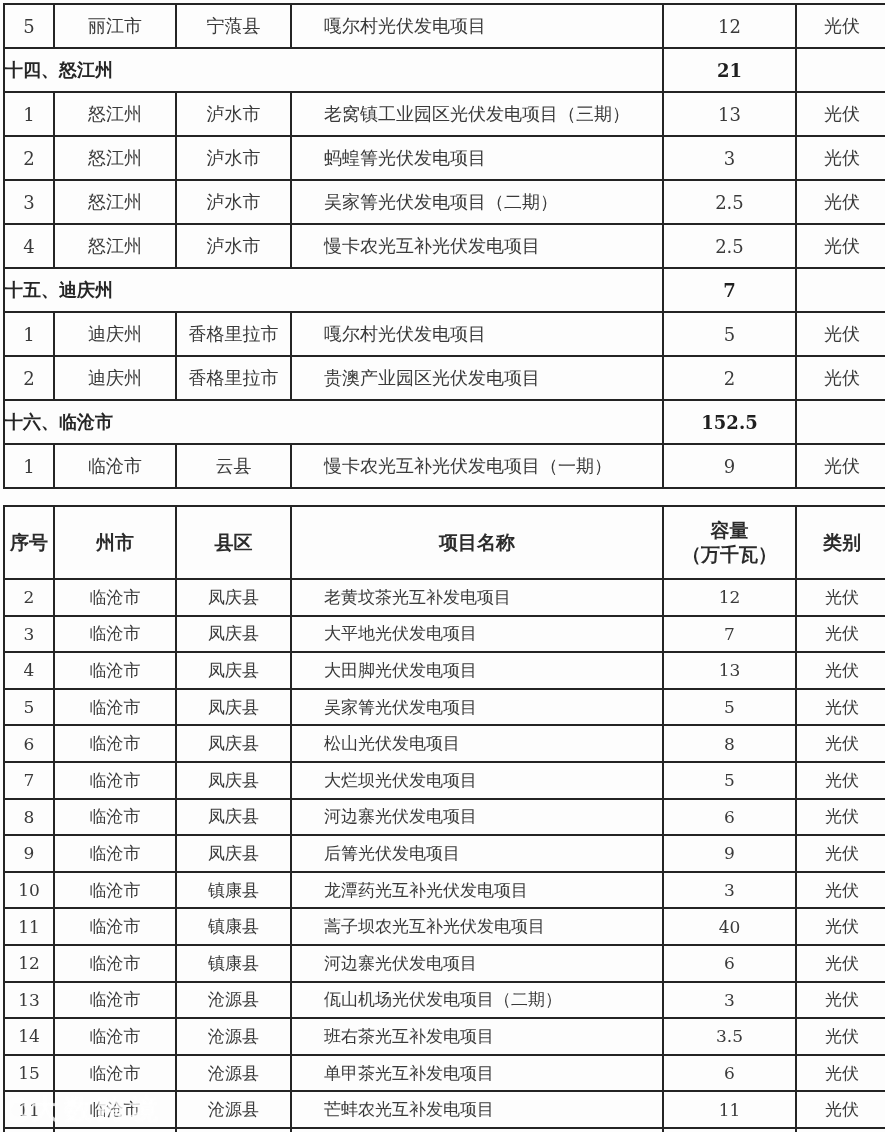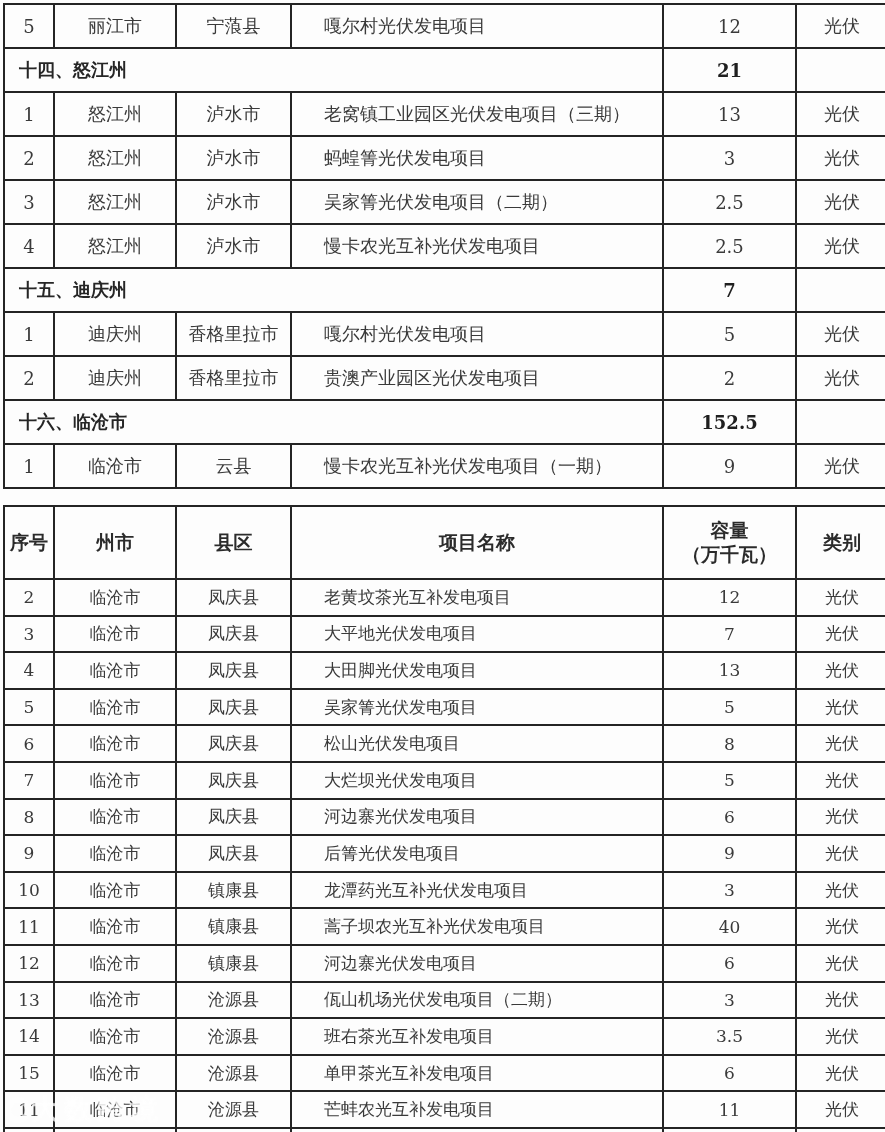--- a/index.html
+++ b/index.html
@@ -34,21 +34,21 @@
   
   #table2{left:3px;top:505px;width:884px;}
   #table2 thead tr{height:73px;}
   #table2 tbody tr{height:36.6px;}
   #table2 th{
     font-family:"Liberation Sans","DejaVu Sans",sans-serif;
     font-weight:700;font-size:19px;color:#2b2b2b;line-height:1.25;
   }
   td.project{text-align:left;padding-left:32px;}
   td.section-title{
-    text-align:left;padding-left:14px;
+    text-align:left;
     font-family:"Liberation Sans","DejaVu Sans",sans-serif;
     font-weight:700;font-size:19px;color:#262626;
   }
   td.bold-num{font-weight:700;color:#1f1f1f;border-radius:10px;}
   
   .watermark{
     position:absolute;left:5px;top:1091px;
     display:flex;align-items:center;gap:0;
     pointer-events:none;z-index:5;
     opacity:.82;

